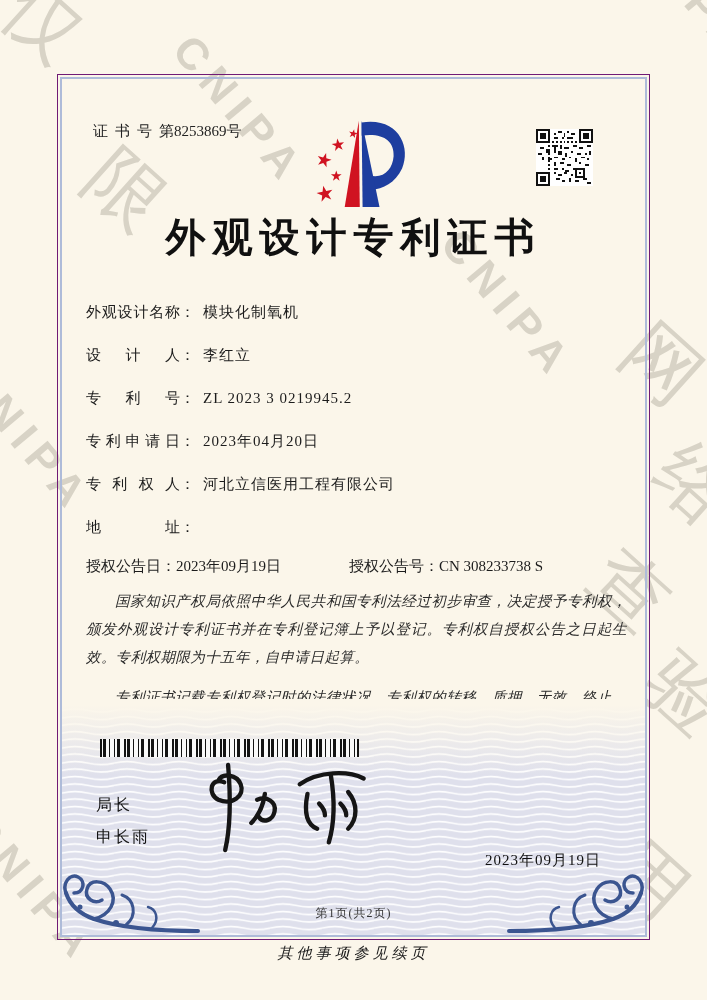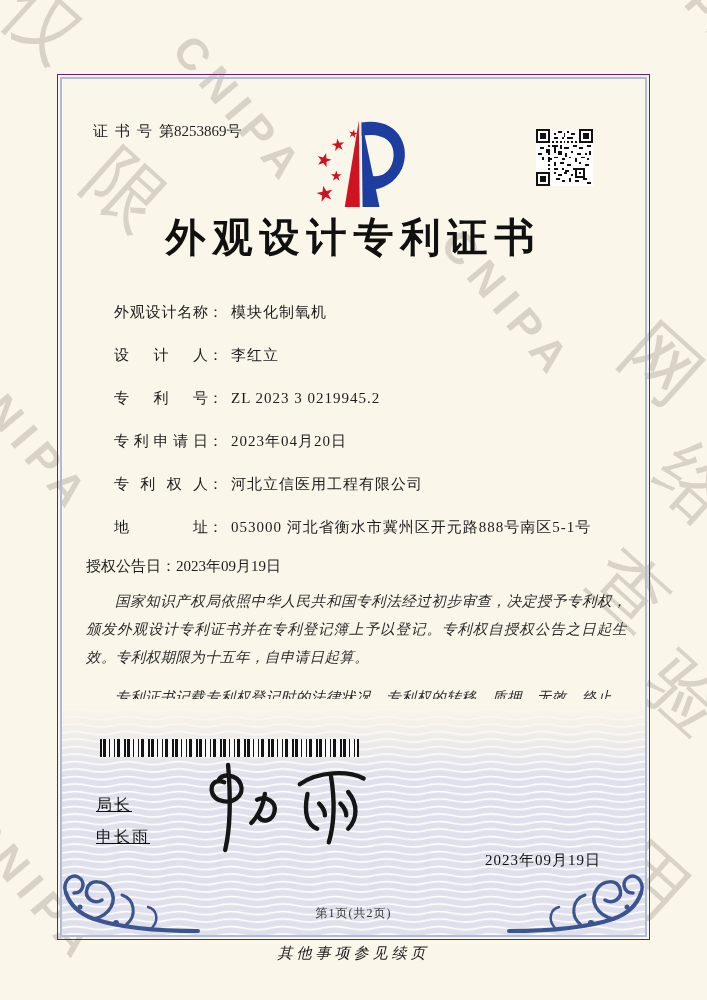--- a/index.html
+++ b/index.html
@@ -48,21 +48,21 @@
 
   .logo{position:absolute;left:234px;top:36px;width:120px;height:94px;}
   .qr{position:absolute;left:474px;top:50px;width:57px;height:57px;}
 
   .title{
     position:absolute;left:0;right:0;top:131px;text-align:center;
     font-size:40px;font-weight:bold;letter-spacing:7px;color:#101010;
   }
 
   .fields{position:absolute;left:24px;top:212px;width:545px;font-size:15px;}
-  .frow{height:43px;display:flex;align-items:center;white-space:nowrap;margin-left:28px;}
+  .frow{height:43px;display:flex;align-items:center;white-space:nowrap;}
   .flabel{
     display:inline-block;width:94px;text-align:justify;text-align-last:justify;
     letter-spacing:0;
   }
   .fcolon{display:inline-block;margin-right:8px;}
   .fvalue{letter-spacing:1px;text-align:right;}
 
   .grant-row{position:absolute;left:24px;top:469px;width:545px;font-size:15px;display:flex;white-space:nowrap;margin-top:9px;}
   .grant-date{width:263px;}
 
@@ -81,21 +81,21 @@
     background:linear-gradient(to bottom,#fbf6ea 8%,rgba(251,246,234,0));
   }
   .barcode{
     position:absolute;left:38px;top:40px;width:259px;height:18px;
     background:repeating-linear-gradient(90deg,
       #141414 0 2px,#fafafa 2px 3px,#141414 3px 6px,#fafafa 6px 9px,
       #141414 9px 10px,#fafafa 10px 14px,#141414 14px 15px,#fafafa 15px 17px,
       #141414 17px 20px,#fafafa 20px 24px);
   }
   .signer{position:absolute;left:34px;top:96px;font-size:16px;color:#111;}
-  .signer div{margin-bottom:11px;letter-spacing:2px;text-decoration:underline;}
+  .signer div{margin-bottom:11px;letter-spacing:2px;}
   .signature{position:absolute;left:130px;top:62px;width:200px;height:92px;}
   .issue-date{position:absolute;right:44px;top:152px;font-size:15px;letter-spacing:1px;color:#111;}
   .page-info{position:absolute;left:0;right:0;top:206px;text-align:center;font-size:12px;color:#333;letter-spacing:1px;}
   .ornament{position:absolute;bottom:-2px;width:140px;height:110px;}
   .orn-left{left:-2px;}
   .orn-right{right:-2px;transform:scaleX(-1);}
 
   .footer-note{
     position:absolute;left:0;right:0;top:944px;text-align:center;z-index:2;
     font-size:15px;letter-spacing:4px;color:#1a1a1a;font-style:italic;
@@ -200,26 +200,26 @@
               <span class="fvalue">2023年04月20日</span>
           </div>
           <div class="frow">
             <span class="flabel">专利权人</span>
               <span class="fcolon">：</span>
               <span class="fvalue">河北立信医用工程有限公司</span>
           </div>
           <div class="frow">
             <span class="flabel">地址</span>
               <span class="fcolon">：</span>
-              <span class="fvalue">053000 河北省衡水市冀州区开元路888号南区5-1号</span>
           </div>
         </div>
 
         <div class="grant-row">
           <span class="grant-date"><span>授权公告日：</span><span>2023年09月19日</span></span>
+          <span class="grant-no"><span>授权公告号：</span><span>CN 308233738 S</span></span>
         </div>
 
         <div class="paras">
           <p>国家知识产权局依照中华人民共和国专利法经过初步审查，决定授予专利权，颁发外观设计专利证书并在专利登记簿上予以登记。专利权自授权公告之日起生效。专利权期限为十五年，自申请日起算。</p>
           <p>专利证书记载专利权登记时的法律状况。专利权的转移、质押、无效、终止、恢复和专利权人的姓名或名称、国籍、地址变更等事项记载在专利登记簿上。</p>
         </div>
 
         <div class="wave-area">
           <svg class="wave-svg" preserveAspectRatio="none">
             <defs>

